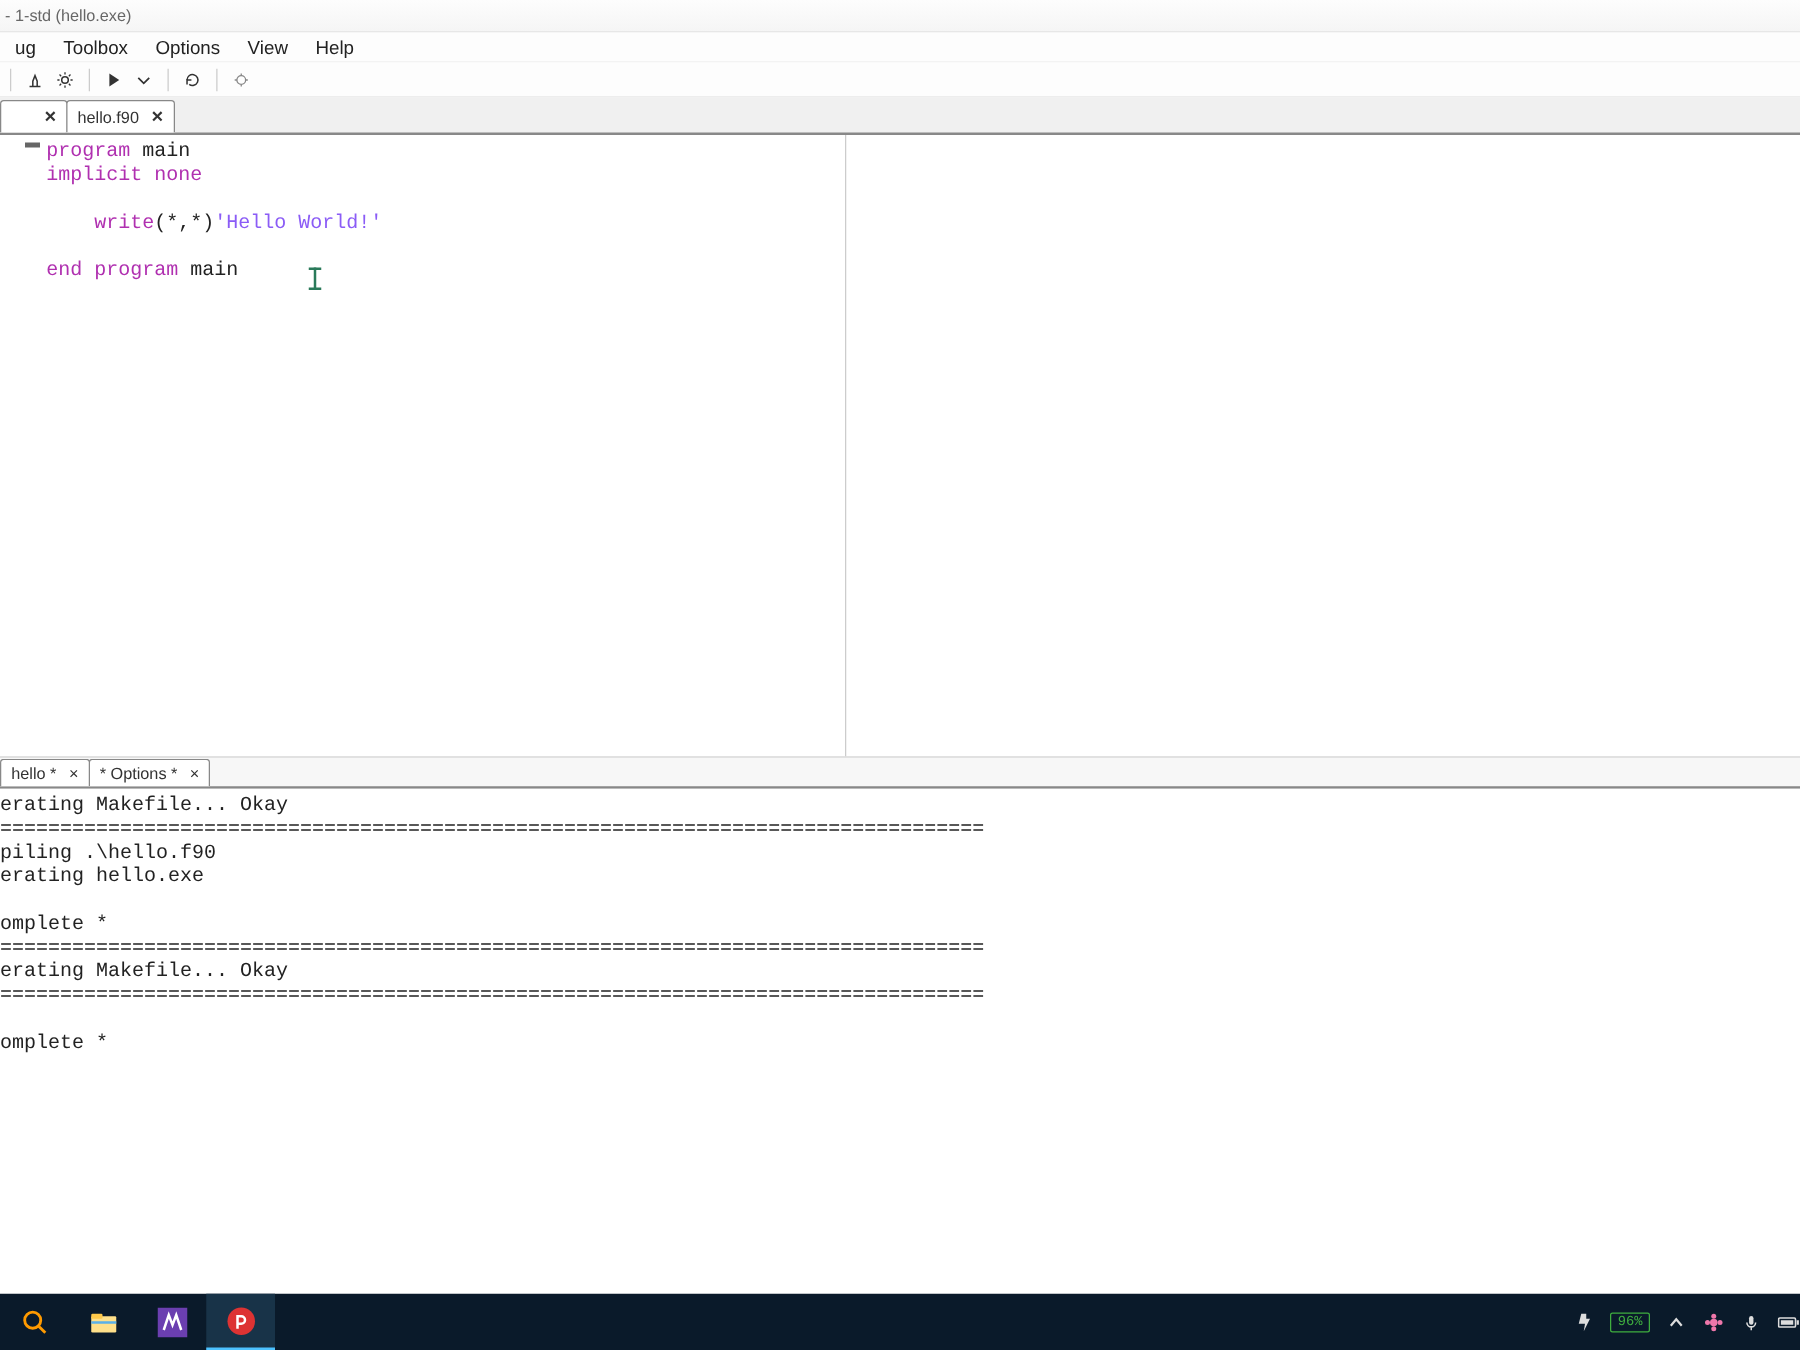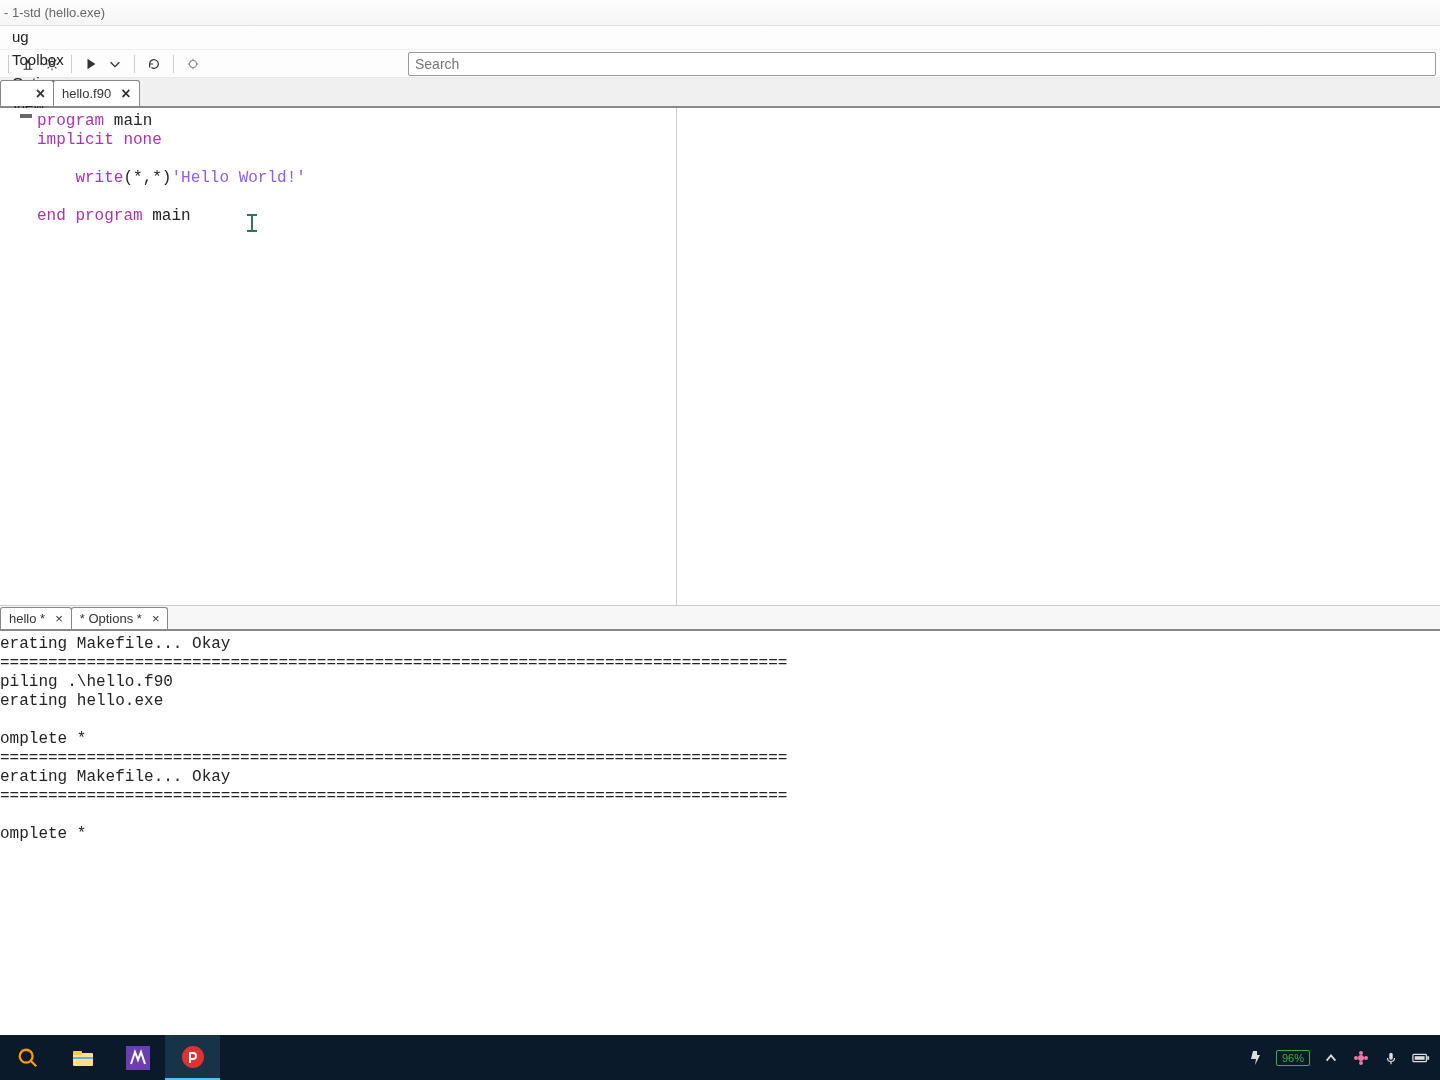--- a/index.html
+++ b/index.html
@@ -19,25 +19,24 @@
   display: flex;
   align-items: center;
   padding: 0 4px;
   color: #666;
   font-size: 13px;
 }
 .menubar {
   height: 24px;
   background: #fdfdfd;
   display: flex;
-  align-items: flex-start;
+  align-items: flex-end;
   padding: 0 2px;
   gap: 2px;
   border-bottom: 1px solid #f0f0f0;
-  flex-direction: column;
 }
 .menubar .menu-item {
   padding: 2px 10px;
   font-size: 15px;
   color: #222;
   cursor: default;
 }
 .toolbar {
   height: 28px;
   background: #fdfdfd;
@@ -187,21 +186,21 @@
   position: absolute;
   left: 0; right: 0;
   bottom: 0;
   height: 45px;
   background: #0a1a2a;
   display: flex;
   align-items: center;
 }
 .taskbar .left { display: flex; align-items: center; height: 100%; }
 .taskbar .spacer { flex: 1; }
-.taskbar .right { display: flex; align-items: center; gap: 12px; padding-right: 10px; color: #ddd; font-size: 12px; }
+.taskbar .right { display: flex; align-items: center; gap: 12px; color: #ddd; font-size: 12px; font-family: Liberation Mono, monospace; }
 .task-item { width: 55px; height: 100%; display: flex; align-items: center; justify-content: center; }
 .task-item.active { background: #183348; border-bottom: 2px solid #4cc2ff; }
 .battery-pill {
   border: 1px solid #3fae3f;
   color: #3fae3f;
   padding: 1px 5px;
   border-radius: 2px;
   font-size: 11px;
 }
 .tray-icon { width: 18px; height: 18px; display: flex; align-items: center; justify-content: center; }
@@ -252,23 +251,20 @@
         <path d="M3 12v-4h4" fill="none" stroke="#333" stroke-width="1.4"></path>
       </svg>
   </div>
   <div class="sep"></div>
   <div class="tool-btn">
     <svg viewBox="0 0 16 16">
         <circle cx="8" cy="8" r="4" fill="none" stroke="#888" stroke-width="1.2"></circle>
         <path d="M8 2v2M8 12v2M2 8h2M12 8h2" stroke="#888" stroke-width="1.2"></path>
       </svg>
   </div>
-  <div class="search-box">
-    <input type="text" placeholder="Search" style="">
-  </div>
 </div>
 
 <div class="tabstrip">
   <div class="tab">
     <span class="close-x">×</span>
   </div>
   <div class="tab with-label">
     <span>hello.f90</span>
     <span class="close-x">×</span>
   </div>

